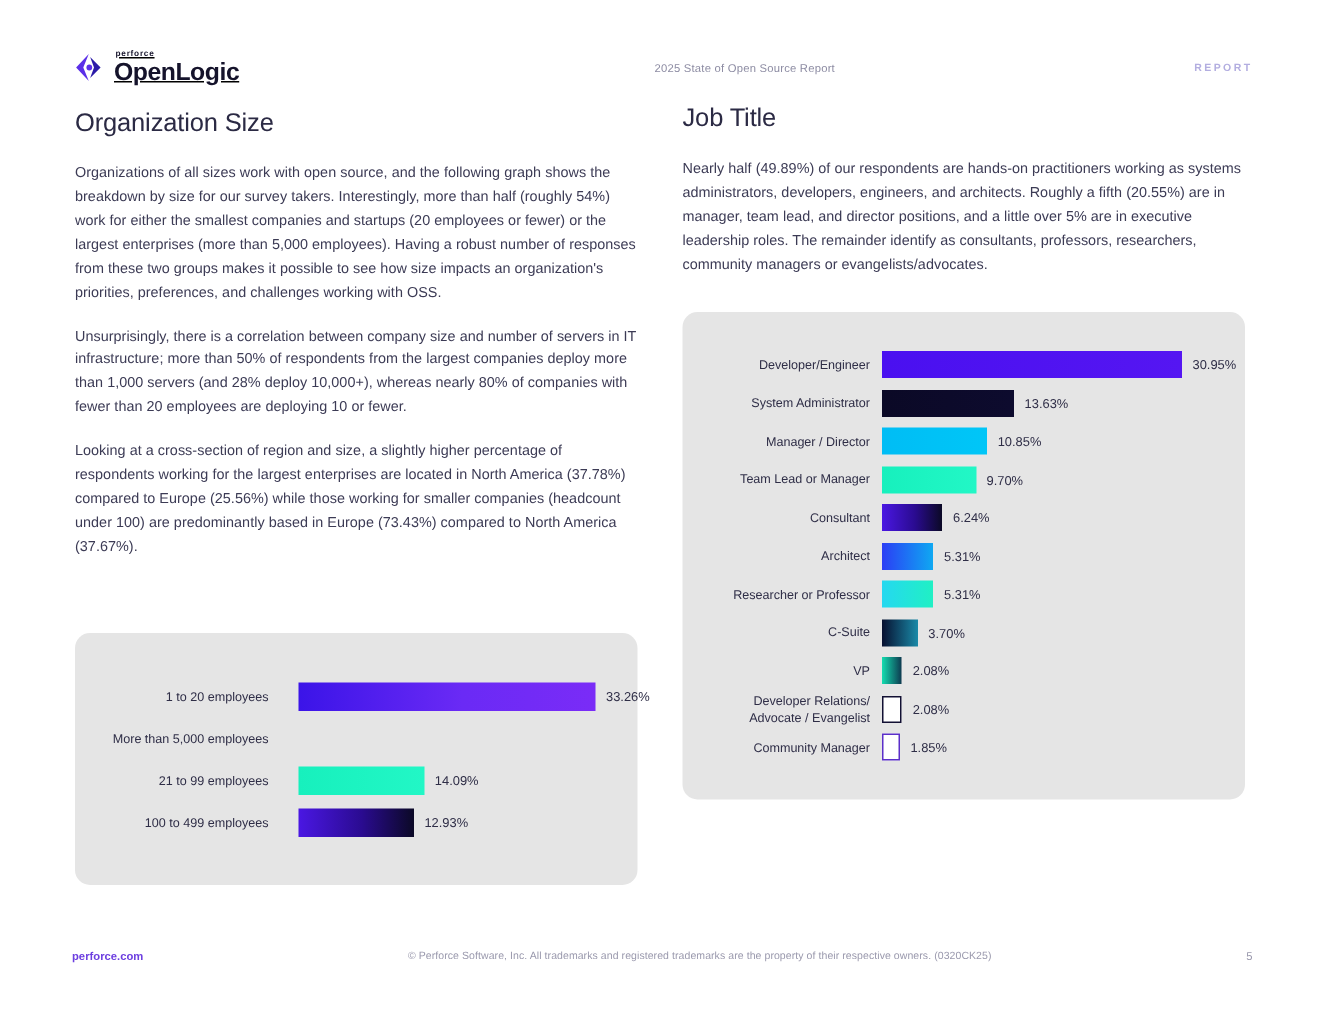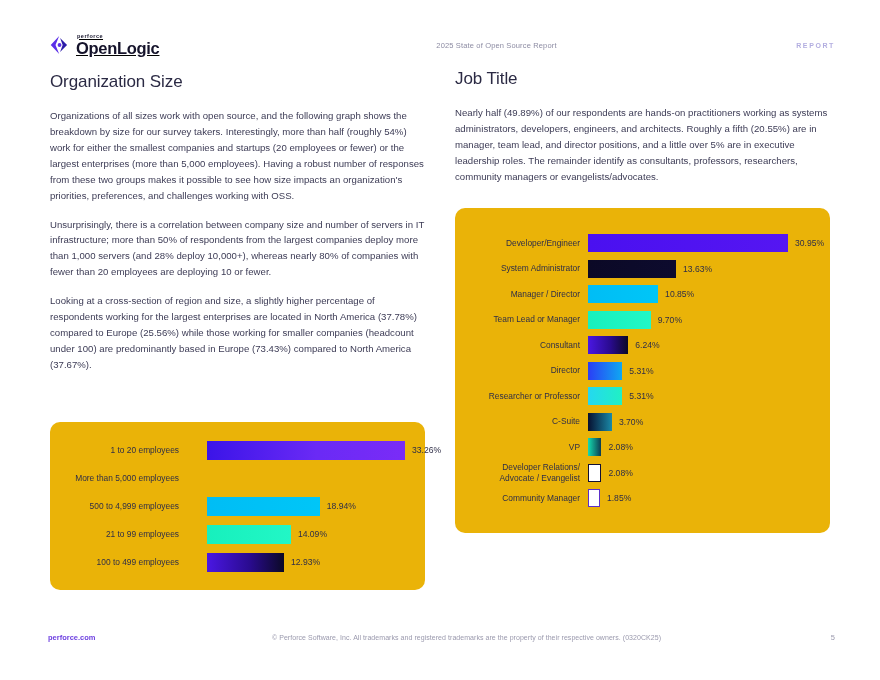--- a/index.html
+++ b/index.html
@@ -116,21 +116,21 @@
     color: #3c3b55;
     margin-bottom: 13px;
     letter-spacing: 0.02px;
   }
 
   p.body-text:last-child { margin-bottom: 0; }
 
   
   .chart-panel {
     position: absolute;
-    background: #eab308;
+    background: #e5e5e5;
     border-radius: 10px;
     text-decoration: underline;
   }
 
   #panel-org {
     left: 50px;
     top: 422px;
     width: 375px;
     height: 168px;
   }
@@ -180,21 +180,21 @@
   }
 
   .bar-value {
     font-size: 8.6px;
     color: #2f2e47;
     padding-left: 7px;
     white-space: nowrap;
   }
 
   
-  #panel-org .bar-row { height: 28px; gap: 8px; }
+  #panel-org .bar-row { height: 28px; }
   #panel-org .bar-label { width: 137px; }
   #panel-org .bar-track { height: 19px; padding-left: 12px; }
 
   
   #panel-job .bar-row { height: 25.5px; }
   #panel-job .bar-label { width: 133px; }
   #panel-job .bar-track { height: 18px; }
 
   
   .footer {
@@ -272,27 +272,20 @@
           <div class="bar-label">1 to 20 employees</div>
           <div class="bar-track">
             <div class="bar-fill" style="width: 198px; background: linear-gradient(90deg, rgb(59, 20, 232) 0%, rgb(106, 42, 245) 55%, rgb(122, 44, 247) 100%);"></div>
             <span class="bar-value">33.26%</span>
           </div>
         </div>
         <div class="bar-row">
           <div class="bar-label">More than 5,000 employees</div>
         </div>
         <div class="bar-row">
-          <div class="bar-label">500 to 4,999 employees</div>
-          <div class="bar-track">
-            <div class="bar-fill" style="width: 112.752px; background: linear-gradient(90deg, rgb(0, 189, 245) 0%, rgb(0, 198, 247) 100%);"></div>
-            <span class="bar-value">18.94%</span>
-          </div>
-        </div>
-        <div class="bar-row">
           <div class="bar-label">21 to 99 employees</div>
           <div class="bar-track">
             <div class="bar-fill" style="width: 83.8791px; background: linear-gradient(90deg, rgb(23, 240, 189) 0%, rgb(34, 247, 198) 100%);"></div>
             <span class="bar-value">14.09%</span>
           </div>
         </div>
         <div class="bar-row">
           <div class="bar-label">100 to 499 employees</div>
           <div class="bar-track">
             <div class="bar-fill" style="width: 76.9735px; background: linear-gradient(90deg, rgb(74, 23, 227) 0%, rgb(42, 11, 144) 55%, rgb(11, 9, 38) 100%);"></div>
@@ -333,21 +326,21 @@
           </div>
         </div>
         <div class="bar-row">
           <div class="bar-label">Consultant</div>
           <div class="bar-track">
             <div class="bar-fill" style="width: 40.3231px; background: linear-gradient(90deg, rgb(74, 23, 227) 0%, rgb(42, 11, 144) 55%, rgb(11, 9, 38) 100%);"></div>
             <span class="bar-value">6.24%</span>
           </div>
         </div>
         <div class="bar-row">
-          <div class="bar-label">Director</div>
+          <div class="bar-label">Architect</div>
           <div class="bar-track">
             <div class="bar-fill" style="width: 34.3134px; background: linear-gradient(90deg, rgb(43, 62, 245) 0%, rgb(15, 168, 242) 100%);"></div>
             <span class="bar-value">5.31%</span>
           </div>
         </div>
         <div class="bar-row">
           <div class="bar-label">Researcher or Professor</div>
           <div class="bar-track">
             <div class="bar-fill" style="width: 34.3134px; background: linear-gradient(90deg, rgb(37, 216, 240) 0%, rgb(32, 240, 196) 100%);"></div>
             <span class="bar-value">5.31%</span>

